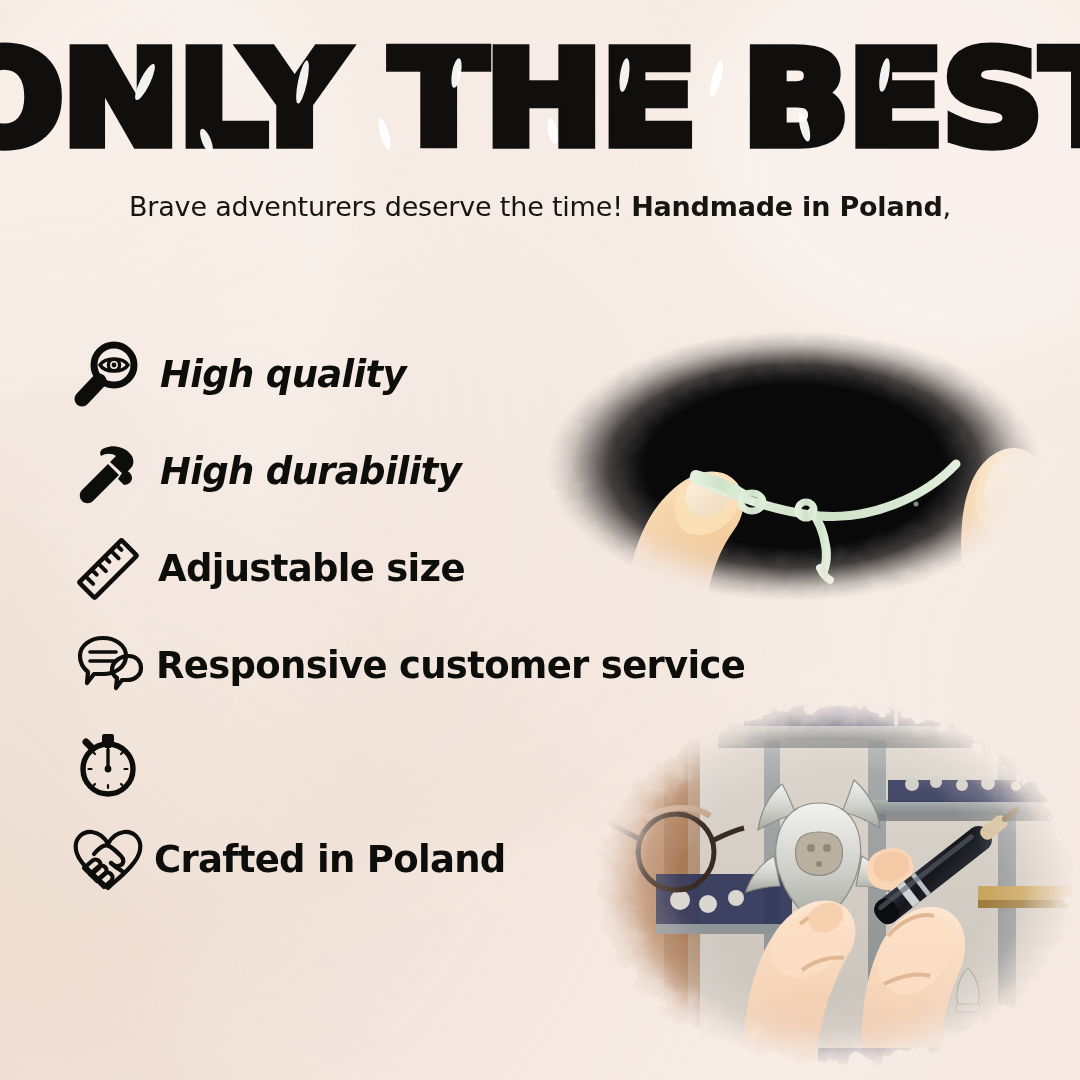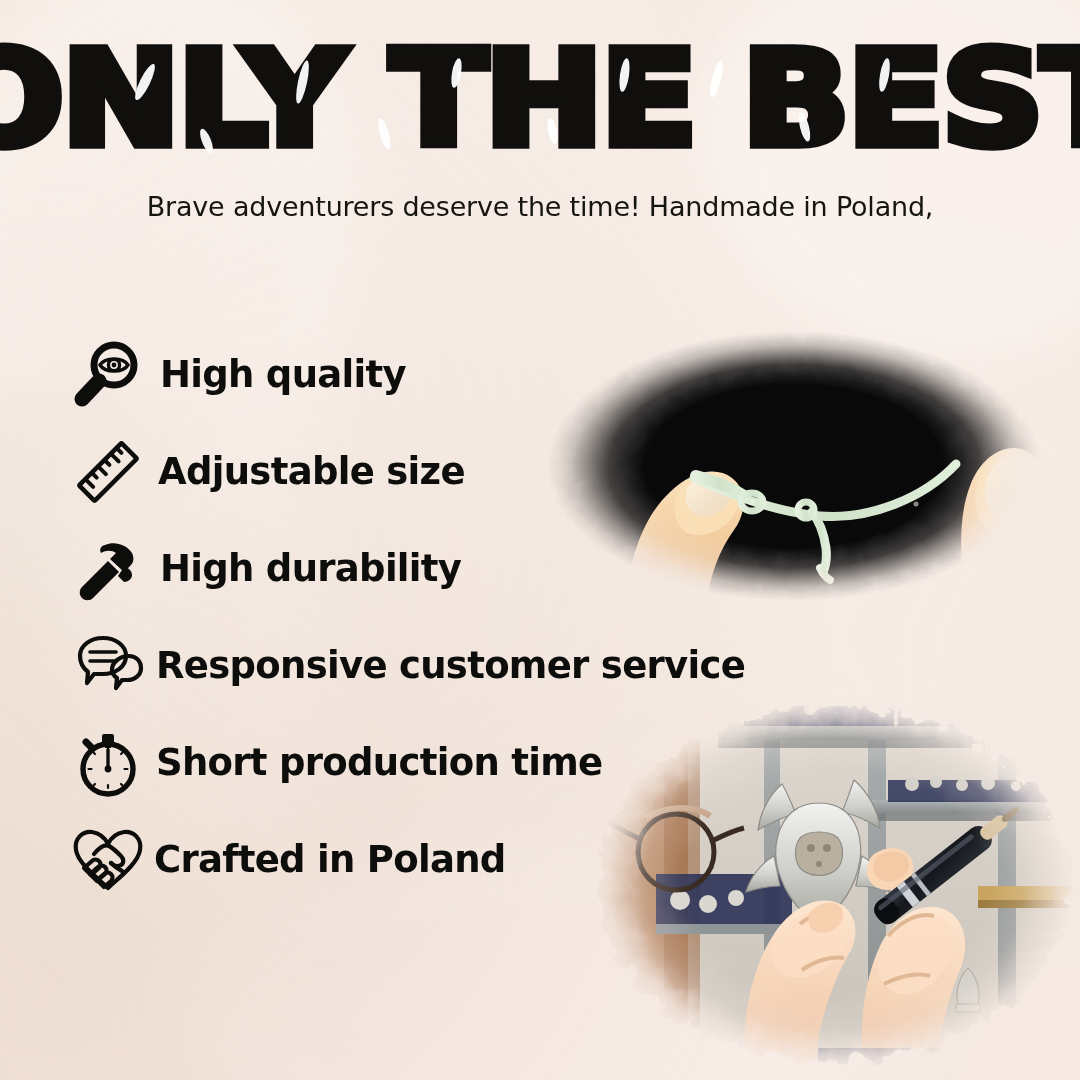--- a/index.html
+++ b/index.html
@@ -59,32 +59,32 @@
   .g8{left:800px;top:112px;width:9px;height:30px;transform:rotate(-14deg);}
   .g9{left:880px;top:58px;width:9px;height:34px;transform:rotate(10deg);}
   .g10{left:202px;top:128px;width:9px;height:26px;transform:rotate(-22deg);}
 
   
   .subtitle{
     position:absolute;left:0;right:0;top:188px;text-align:center;
     font-family:"DejaVu Sans", sans-serif;
     font-size:27px;line-height:38px;color:#16150f;letter-spacing:-.2px;
   }
-  .subtitle b{font-weight:400;}
+  .subtitle b{font-weight:700;}
 
   
   .features{position:absolute;left:62px;top:326px;width:720px;}
   .feature{display:flex;align-items:center;height:97px;}
   .feature .ic{width:92px;min-width:92px;height:92px;display:flex;align-items:center;justify-content:center;}
   .feature .ic svg{display:block;}
   .feature .lbl{
     font-family:"DejaVu Sans", sans-serif;
     font-weight:700;font-size:37px;color:#0d0d0b;letter-spacing:-.7px;white-space:nowrap;
   }
-  .f0 .lbl,.f1 .lbl{padding-left:6px;}
+  .f0 .lbl,.f1 .lbl{padding-left:6px;font-style:italic;}
   .f1 .ic{transform:translateY(2px);}
   .f2 .lbl{padding-left:4px;}
   .f3 .lbl{padding-left:2px;text-align:center;}
   .f4 .lbl{padding-left:2px;}
   .f5 .lbl{padding-left:0px;}
 
   
   .photo{position:absolute;overflow:hidden;}
 
   #photo-top{left:520px;top:306px;width:548px;height:320px;}
@@ -391,51 +391,51 @@
           <g fill="none" stroke="#0d0d0b" stroke-width="3.4">
             <path d="M28 26 C33 18 51 18 56 26 C51 34 33 34 28 26 Z"></path>
           </g>
           <circle cx="42" cy="26" r="5.6" fill="none" stroke="#0d0d0b" stroke-width="3.4"></circle>
           <circle cx="42" cy="26" r="2.4" fill="#0d0d0b"></circle>
         </svg>
       </span>
       <span class="lbl">High quality</span>
     </div>
 
+    <div class="feature f1">
+      <span class="ic">
+        <svg width="72" height="72" viewBox="0 0 72 72">
+          <g fill="#0d0d0b">
+            <path d="M33 10 C42 6 54 9 60 18 C62 22 62 27 59 30 L52 37 L38 24 L44 18
+                     C40 15 34 15 29 18 C27 14 29 11 33 10 Z"></path>
+            <path d="M52 32 C56 32 60 36 60 40 C60 44 56 47 52 47 L46 41 Z"></path>
+            <path d="M36 26 L47 37 L21 63 C18 66 13 66 10 63 C7 60 7 55 10 52 Z"></path>
+          </g>
+        </svg>
+      </span>
+      <span class="lbl">High durability</span>
+    </div>
+
     <div class="feature f2">
       <span class="ic">
         <svg width="72" height="72" viewBox="0 0 72 72">
           <g transform="rotate(-45 36 36)">
             <rect x="6" y="25" width="60" height="22" rx="1.5" fill="none" stroke="#0d0d0b" stroke-width="4.6"></rect>
             <g stroke="#0d0d0b" stroke-width="4" stroke-linecap="round">
               <path d="M15 25 L15 36"></path>
               <path d="M24 25 L24 32"></path>
               <path d="M33 25 L33 36"></path>
               <path d="M42 25 L42 32"></path>
               <path d="M51 25 L51 36"></path>
               <path d="M59 25 L59 32"></path>
             </g>
           </g>
         </svg>
       </span>
       <span class="lbl">Adjustable size</span>
-    </div>
-
-    <div class="feature f1">
-      <span class="ic">
-        <svg width="72" height="72" viewBox="0 0 72 72">
-          <g fill="#0d0d0b">
-            <path d="M33 10 C42 6 54 9 60 18 C62 22 62 27 59 30 L52 37 L38 24 L44 18
-                     C40 15 34 15 29 18 C27 14 29 11 33 10 Z"></path>
-            <path d="M52 32 C56 32 60 36 60 40 C60 44 56 47 52 47 L46 41 Z"></path>
-            <path d="M36 26 L47 37 L21 63 C18 66 13 66 10 63 C7 60 7 55 10 52 Z"></path>
-          </g>
-        </svg>
-      </span>
-      <span class="lbl">High durability</span>
     </div>
 
     <div class="feature f3">
       <span class="ic">
         <svg width="72" height="72" viewBox="0 0 72 72">
           <g fill="none" stroke="#0d0d0b" stroke-width="4.2" stroke-linejoin="round">
             <path d="M8 26 C8 15 19 8 31 8 C43 8 54 15 54 26 C54 37 43 44 31 44
                      L22 44 L15 53 L16 42 C11 38 8 32 8 26 Z"></path>
             <path d="M40 40 C40 32 48 26 57 26 C64 26 69 31 69 38 C69 45 63 50 55 50
                      L50 50 L44 58 L45 48 C42 46 40 43 40 40 Z"></path>
@@ -463,21 +463,20 @@
             <path d="M54.5 42 L57.5 42" transform="translate(-2,0)"></path>
             <path d="M36 60 L36 63" transform="translate(0,-2)"></path>
             <path d="M14.5 42 L17.5 42" transform="translate(2,0)"></path>
             <path d="M49 27 L51 25"></path>
             <path d="M49 57 L51 59"></path>
             <path d="M23 57 L21 59"></path>
             <path d="M23 27 L21 25"></path>
           </g>
         </svg>
       </span>
-      <span class="lbl">Short production time</span>
     </div>
 
     <div class="feature f5">
       <span class="ic">
         <svg width="76" height="72" viewBox="0 0 76 72">
           <g fill="none" stroke="#0d0d0b" stroke-width="4.2" stroke-linejoin="round" stroke-linecap="round">
             <path d="M38 64 C30 56 8 40 6 26 C4 14 13 7 22 8 C29 9 35 14 38 20
                      C41 14 47 9 54 8 C63 7 72 14 70 26 C68 40 46 56 38 64 Z"></path>
             <path d="M24 30 C29 24 35 20 39 22 C43 24 47 28 51 32
                      C54 35 54 39 51 41 C48 43 44 42 41 39"></path>

